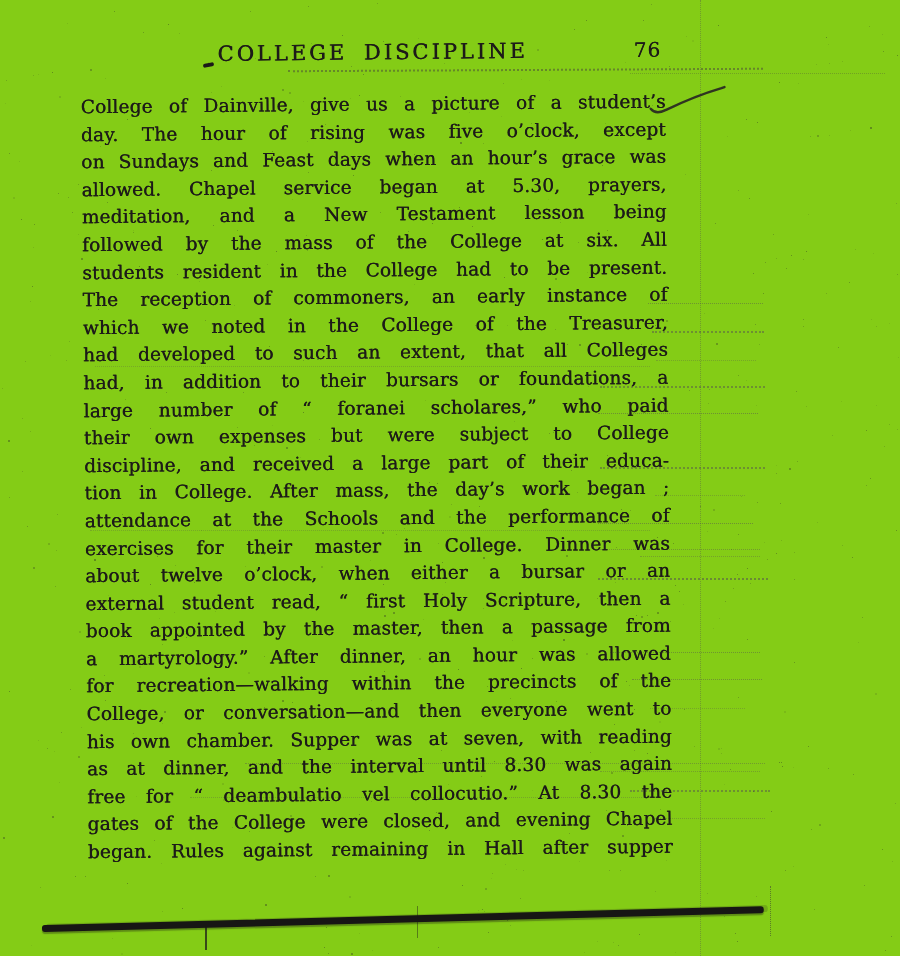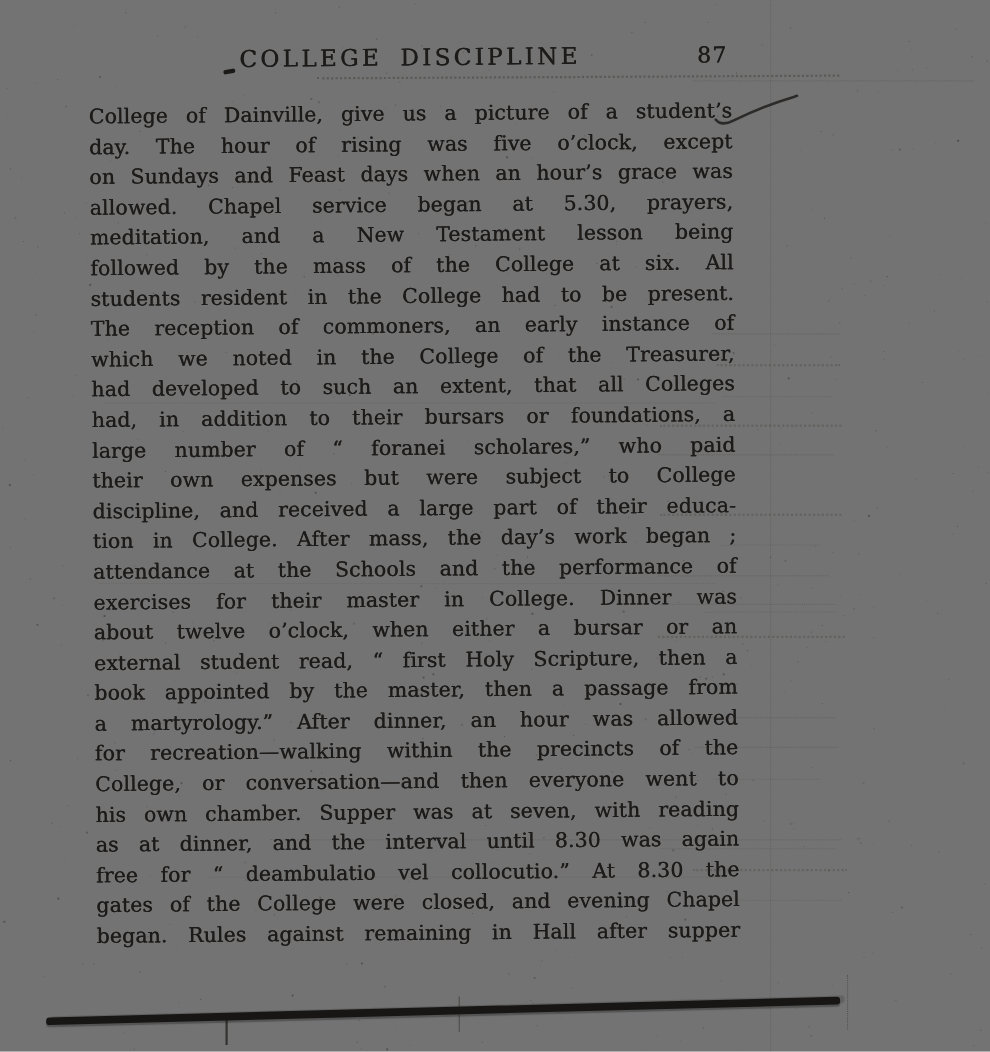--- a/index.html
+++ b/index.html
@@ -1,17 +1,17 @@
 <!DOCTYPE html>
 <html><head>
 <meta charset="utf-8">
 <style>
   html,body{margin:0;padding:0;background:#d8d8d8;}
   .page{
-    position:relative;width:900px;height:956px;background:#737373;overflow:hidden;
+    position:relative;width:900px;height:956px;background:#84cc16;overflow:hidden;
     font-family:"DejaVu Serif","Liberation Serif",serif;color:#1d1b19;
   }
   
   .noise{position:absolute;inset:0;z-index:3;pointer-events:none;}
   .noise i{position:absolute;display:block;background:#2a2a28;border-radius:50%;}
   
   .artifact{position:absolute;z-index:2;pointer-events:none;}
   .hline{height:0;}
   .vline{width:0;}
   .ink-dash{background:#1b1a18;border-radius:2px;transform:rotate(-10deg);z-index:4;}
@@ -638,21 +638,21 @@
 
   <div class="artifact vline" style="left:205px;top:924px;height:26px;border-left:2px solid rgba(30,29,27,.75);"></div>
   <div class="artifact vline" style="left:417px;top:906px;height:32px;border-left:1px solid rgba(30,29,27,.45);"></div>
   <div class="artifact vline" style="left:770px;top:886px;height:50px;border-left:1px dotted rgba(60,58,54,.55);"></div>
 
   <div class="artifact edge-bar" style="left:42px;top:925px;width:722px;"></div>
 
   <div class="content">
     <div class="header-row">
       <h1 class="title">COLLEGE DISCIPLINE</h1>
-      <span class="pagenum">87</span>
+      <span class="pagenum">76</span>
     </div>
     <div class="body-text">
         <div class="line">College of Dainville, give us a picture of a student’s</div>
         <div class="line">day.  The hour of rising was five o’clock, except</div>
         <div class="line">on Sundays and Feast days when an hour’s grace was</div>
         <div class="line">allowed.  Chapel service began at 5.30, prayers,</div>
         <div class="line">meditation, and a New Testament lesson being</div>
         <div class="line">followed by the mass of the College at six.  All</div>
         <div class="line">students resident in the College had to be present.</div>
         <div class="line">The reception of commoners, an early instance of</div>

